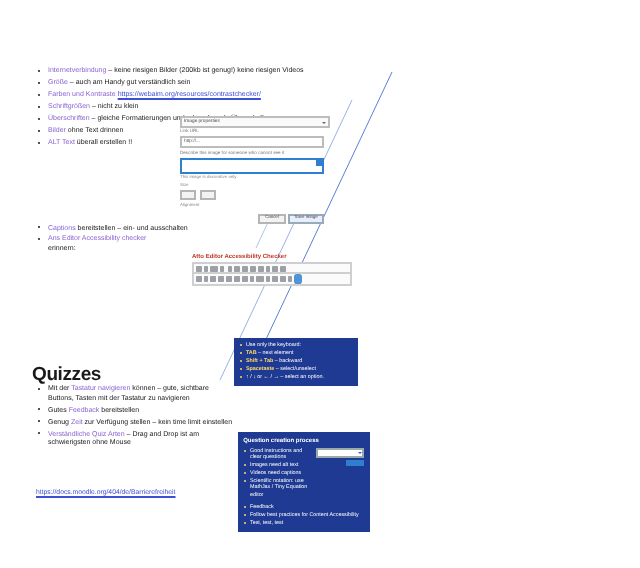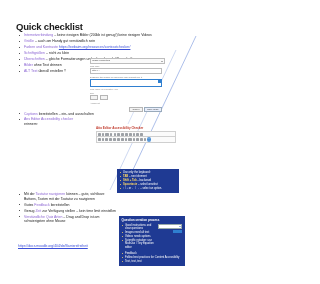--- a/index.html
+++ b/index.html
@@ -163,21 +163,20 @@
 <body>
 
 <div class="page">
 
   <svg class="diag-layer" viewBox="0 0 200 284" preserveAspectRatio="none">
     <line x1="196" y1="36" x2="130" y2="176" stroke="#5b7fd4" stroke-width="0.5"></line>
     <line x1="176" y1="50" x2="110" y2="190" stroke="#8fa8e0" stroke-width="0.45"></line>
     <line x1="155" y1="66" x2="128" y2="124" stroke="#9ab4e8" stroke-width="0.4"></line>
   </svg>
 
-  <h2 class="section-title" id="title-quick">Quick checklist</h2>
 
   <ul class="bullets" id="list-quick">
     <li>
       <span class="lk">Internetverbindung</span><span> – keine riesigen Bilder (200kb ist genug!) keine riesigen Videos</span>
     </li>
     <li>
       <span class="lk">Größe</span><span> – auch am Handy gut verständlich sein</span>
     </li>
     <li>
       <span class="lk">Farben und Kontraste</span>
@@ -253,20 +252,21 @@
       <span class="ac-ic"></span>
       <span class="ac-ic wide"></span>
       <span class="ac-ic"></span>
       <span class="ac-ic"></span>
       <span class="ac-ic"></span>
       <span class="ac-ic"></span>
       <span class="ac-ic sel"></span>
     </div>
   </div>
 
+  <h2 class="section-title" id="title-quizzes">Quizzes</h2>
 
   <ul class="bullets" id="list-quizzes">
     <li>
       <span>Mit der </span><span class="lk">Tastatur navigieren</span><span> können – gute, sichtbare Buttons, Tasten mit der Tastatur zu navigieren</span>
     </li>
     <li>
       <span>Gutes </span><span class="lk">Feedback</span><span> bereitstellen</span>
     </li>
     <li>
       <span>Genug </span><span class="lk">Zeit</span><span> zur Verfügung stellen – kein time limit einstellen</span>

